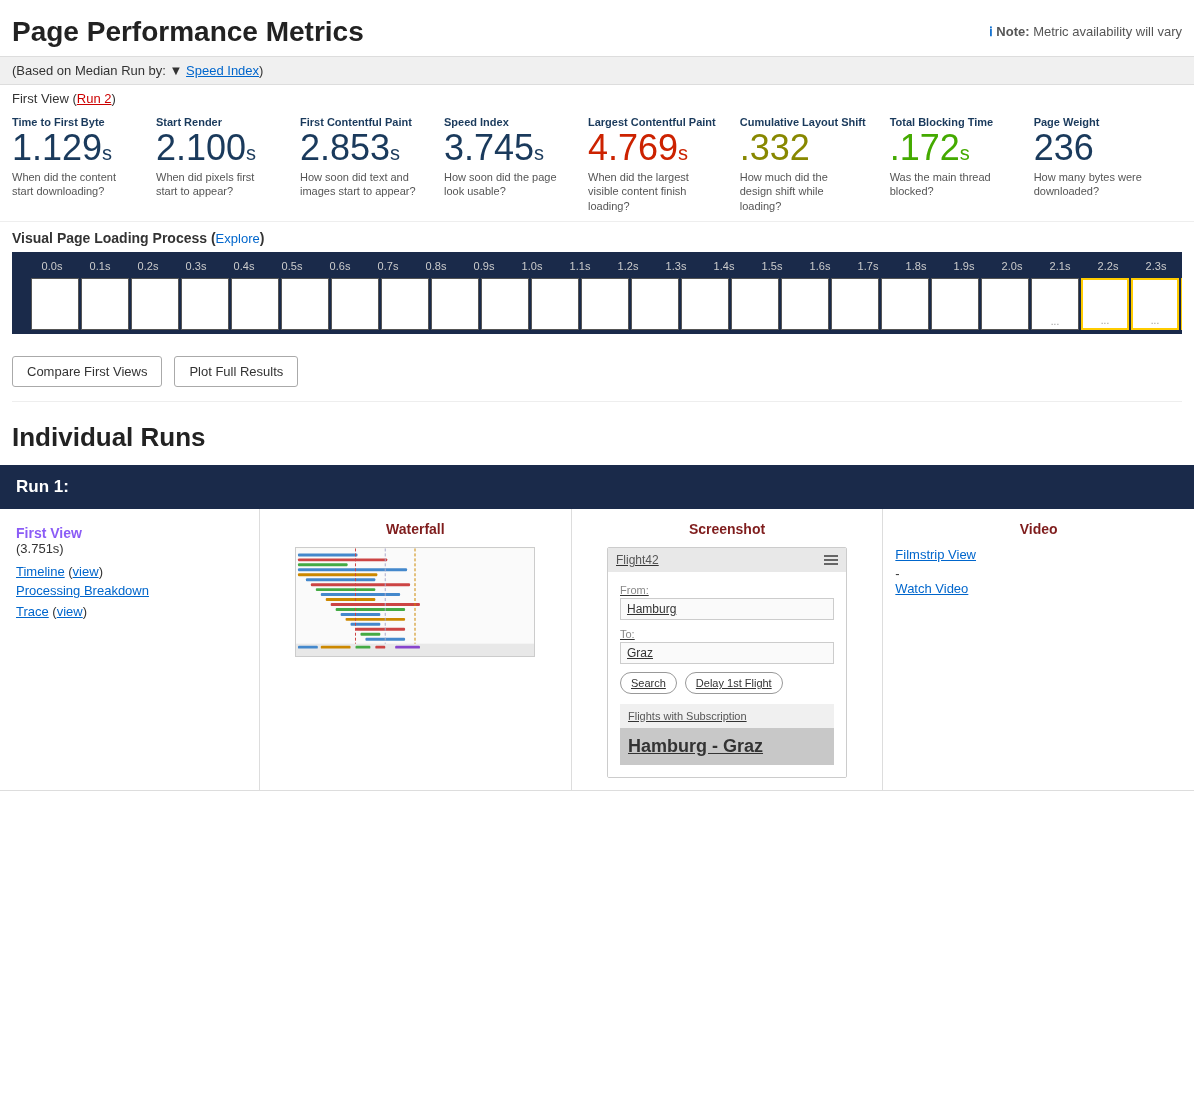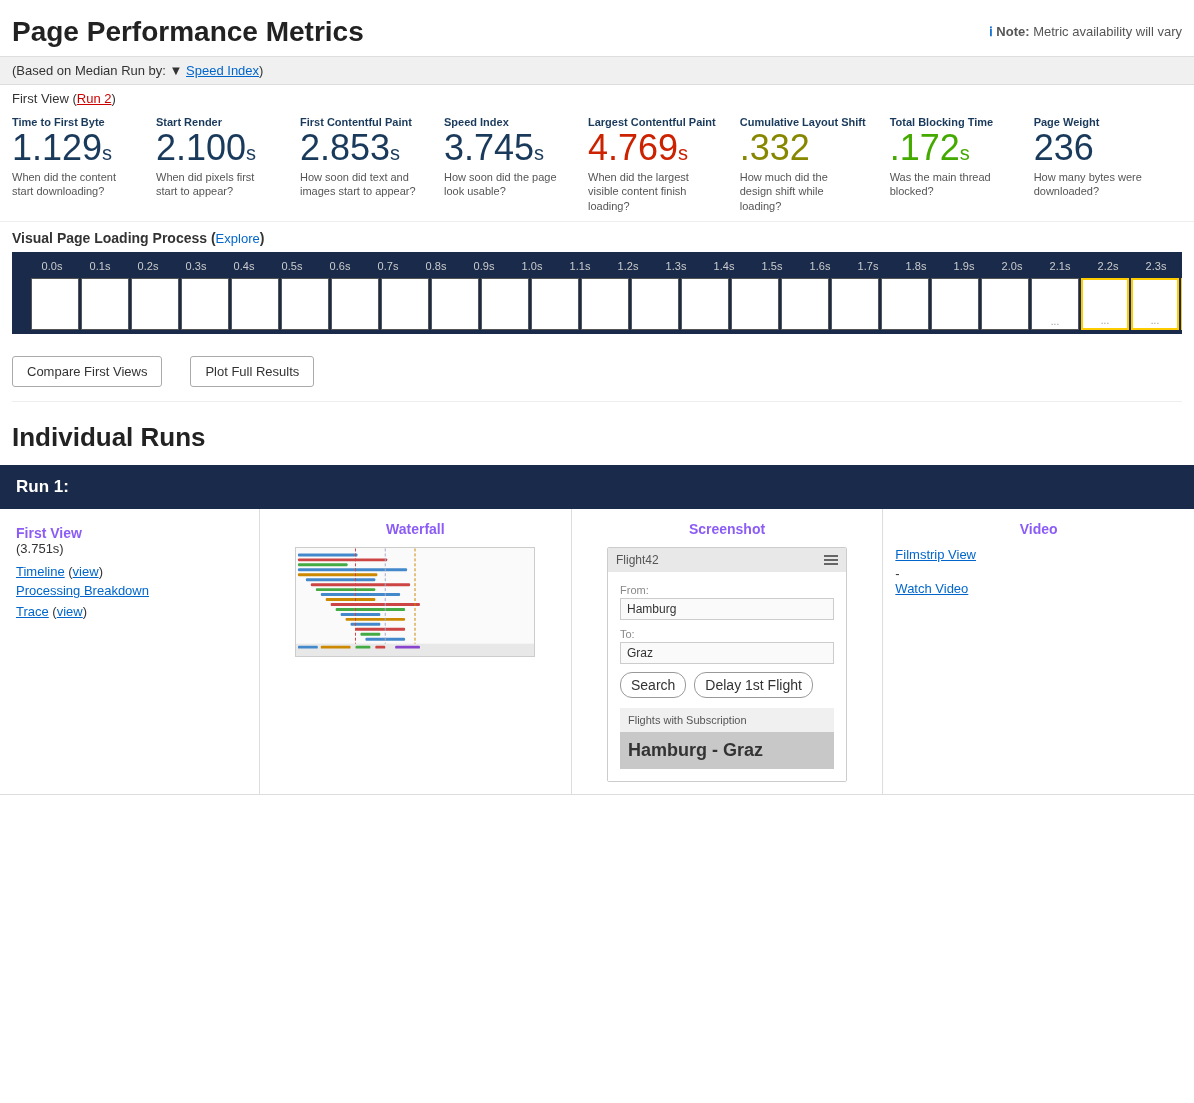--- a/index.html
+++ b/index.html
@@ -34,49 +34,49 @@
     .visual-process-title a { color: #0066cc; font-weight: normal; font-size: 13px; }
 
     .filmstrip-container { background: #1a2a4a; padding: 6px 0 0 16px; overflow-x: auto; }
     .filmstrip-times { display: flex; background: #1a2a4a; }
     .filmstrip-time { width: 48px; min-width: 48px; text-align: center; color: #ccc; font-size: 11px; padding: 2px 0; }
     .filmstrip-frames { display: flex; padding: 4px 2px 4px 2px; background: #1a2a4a; }
     .filmstrip-frame { width: 48px; min-width: 48px; height: 52px; margin: 0 1px; background: #fff; border: 1px solid #555; position: relative; overflow: hidden; }
     .filmstrip-frame.highlight { border: 2px solid #ffcc00; }
     .filmstrip-frame .dots { position: absolute; bottom: 2px; left: 50%; transform: translateX(-50%); font-size: 10px; color: #999; }
 
-    .action-buttons { display: flex; gap: 28px; padding: 14px 12px; }
+    .action-buttons { display: flex; gap: 12px; padding: 14px 12px; }
     .action-btn { border: 1px solid #aaa; background: #fff; padding: 7px 14px; font-size: 13px; color: #333; cursor: pointer; border-radius: 3px; }
 
     .individual-runs-title { font-size: 26px; font-weight: bold; color: #222; padding: 20px 12px 12px 12px; }
 
     .run-header { background: #1a2a4a; color: #fff; padding: 12px 16px; font-size: 17px; font-weight: bold; }
 
     .run-content { display: flex; border-bottom: 1px solid #ddd; }
 
     .run-info { width: 260px; min-width: 260px; padding: 16px; border-right: 1px solid #ddd; }
     .run-info .view-label { font-size: 14px; font-weight: bold; color: #8b5cf6; }
     .run-info .view-time { font-size: 13px; color: #333; }
     .run-info a { color: #0066cc; text-decoration: underline; cursor: pointer; }
     .run-info .links { margin-top: 8px; font-size: 13px; }
     .run-info .links div { margin-bottom: 4px; }
 
     .waterfall-col { flex: 1; border-right: 1px solid #ddd; padding: 12px; }
-    .col-title { text-align: center; font-size: 14px; font-weight: bold; margin-bottom: 10px; color: #8b5cf6; }
+    .col-title { text-align: center; font-size: 14px; font-weight: bold; margin-bottom: 10px; color: #7f1d1d; }
     .waterfall-img { width: 100%; max-width: 240px; height: 110px; background: #f8f8f0; border: 1px solid #ccc; display: block; margin: 0 auto; overflow: hidden; position: relative; }
 
     .screenshot-col { flex: 1; border-right: 1px solid #ddd; padding: 12px; }
-    .screenshot-mockup { width: 240px; margin: 0 auto; border: 1px solid #ccc; background: #fff; border-radius: 2px; overflow: hidden; }
+    .screenshot-mockup { width: 240px; margin: 0 auto; border: 1px solid #ccc; background: #fff; border-radius: 2px; overflow: hidden; text-decoration: underline; }
     .screenshot-topbar { background: #e8e8e8; padding: 5px 8px; display: flex; justify-content: space-between; align-items: center; font-size: 12px; color: #555; }
     .screenshot-content { padding: 12px; background: #fff; }
     .screenshot-flight-title { font-size: 22px; font-weight: bold; color: #222; margin-bottom: 8px; }
     .screenshot-label { font-size: 11px; color: #888; margin-bottom: 2px; }
     .screenshot-input { border: 1px solid #ccc; padding: 3px 6px; font-size: 12px; width: 100%; margin-bottom: 8px; background: #fafafa; color: #333; }
     .screenshot-buttons { display: flex; gap: 8px; margin-bottom: 10px; }
-    .screenshot-btn { border: 1px solid #999; background: #fff; padding: 4px 10px; font-size: 14px; border-radius: 12px; color: #333; }
+    .screenshot-btn { border: 1px solid #999; background: #fff; padding: 4px 10px; font-size: 11px; border-radius: 12px; color: #333; }
     .screenshot-section { background: #f0f0f0; padding: 6px 8px; font-size: 11px; color: #555; margin-top: 4px; }
     .screenshot-section-big { background: #c8c8c8; padding: 8px; font-size: 18px; font-weight: bold; color: #333; }
 
     .video-col { flex: 1; padding: 12px; }
     .video-links { margin-top: 8px; }
     .video-links a { display: block; color: #0066cc; text-decoration: underline; font-size: 13px; margin-bottom: 4px; cursor: pointer; }
 
     
     .hamburger { display: flex; flex-direction: column; gap: 2px; cursor: pointer; }
     .hamburger span { display: block; width: 14px; height: 2px; background: #666; }

